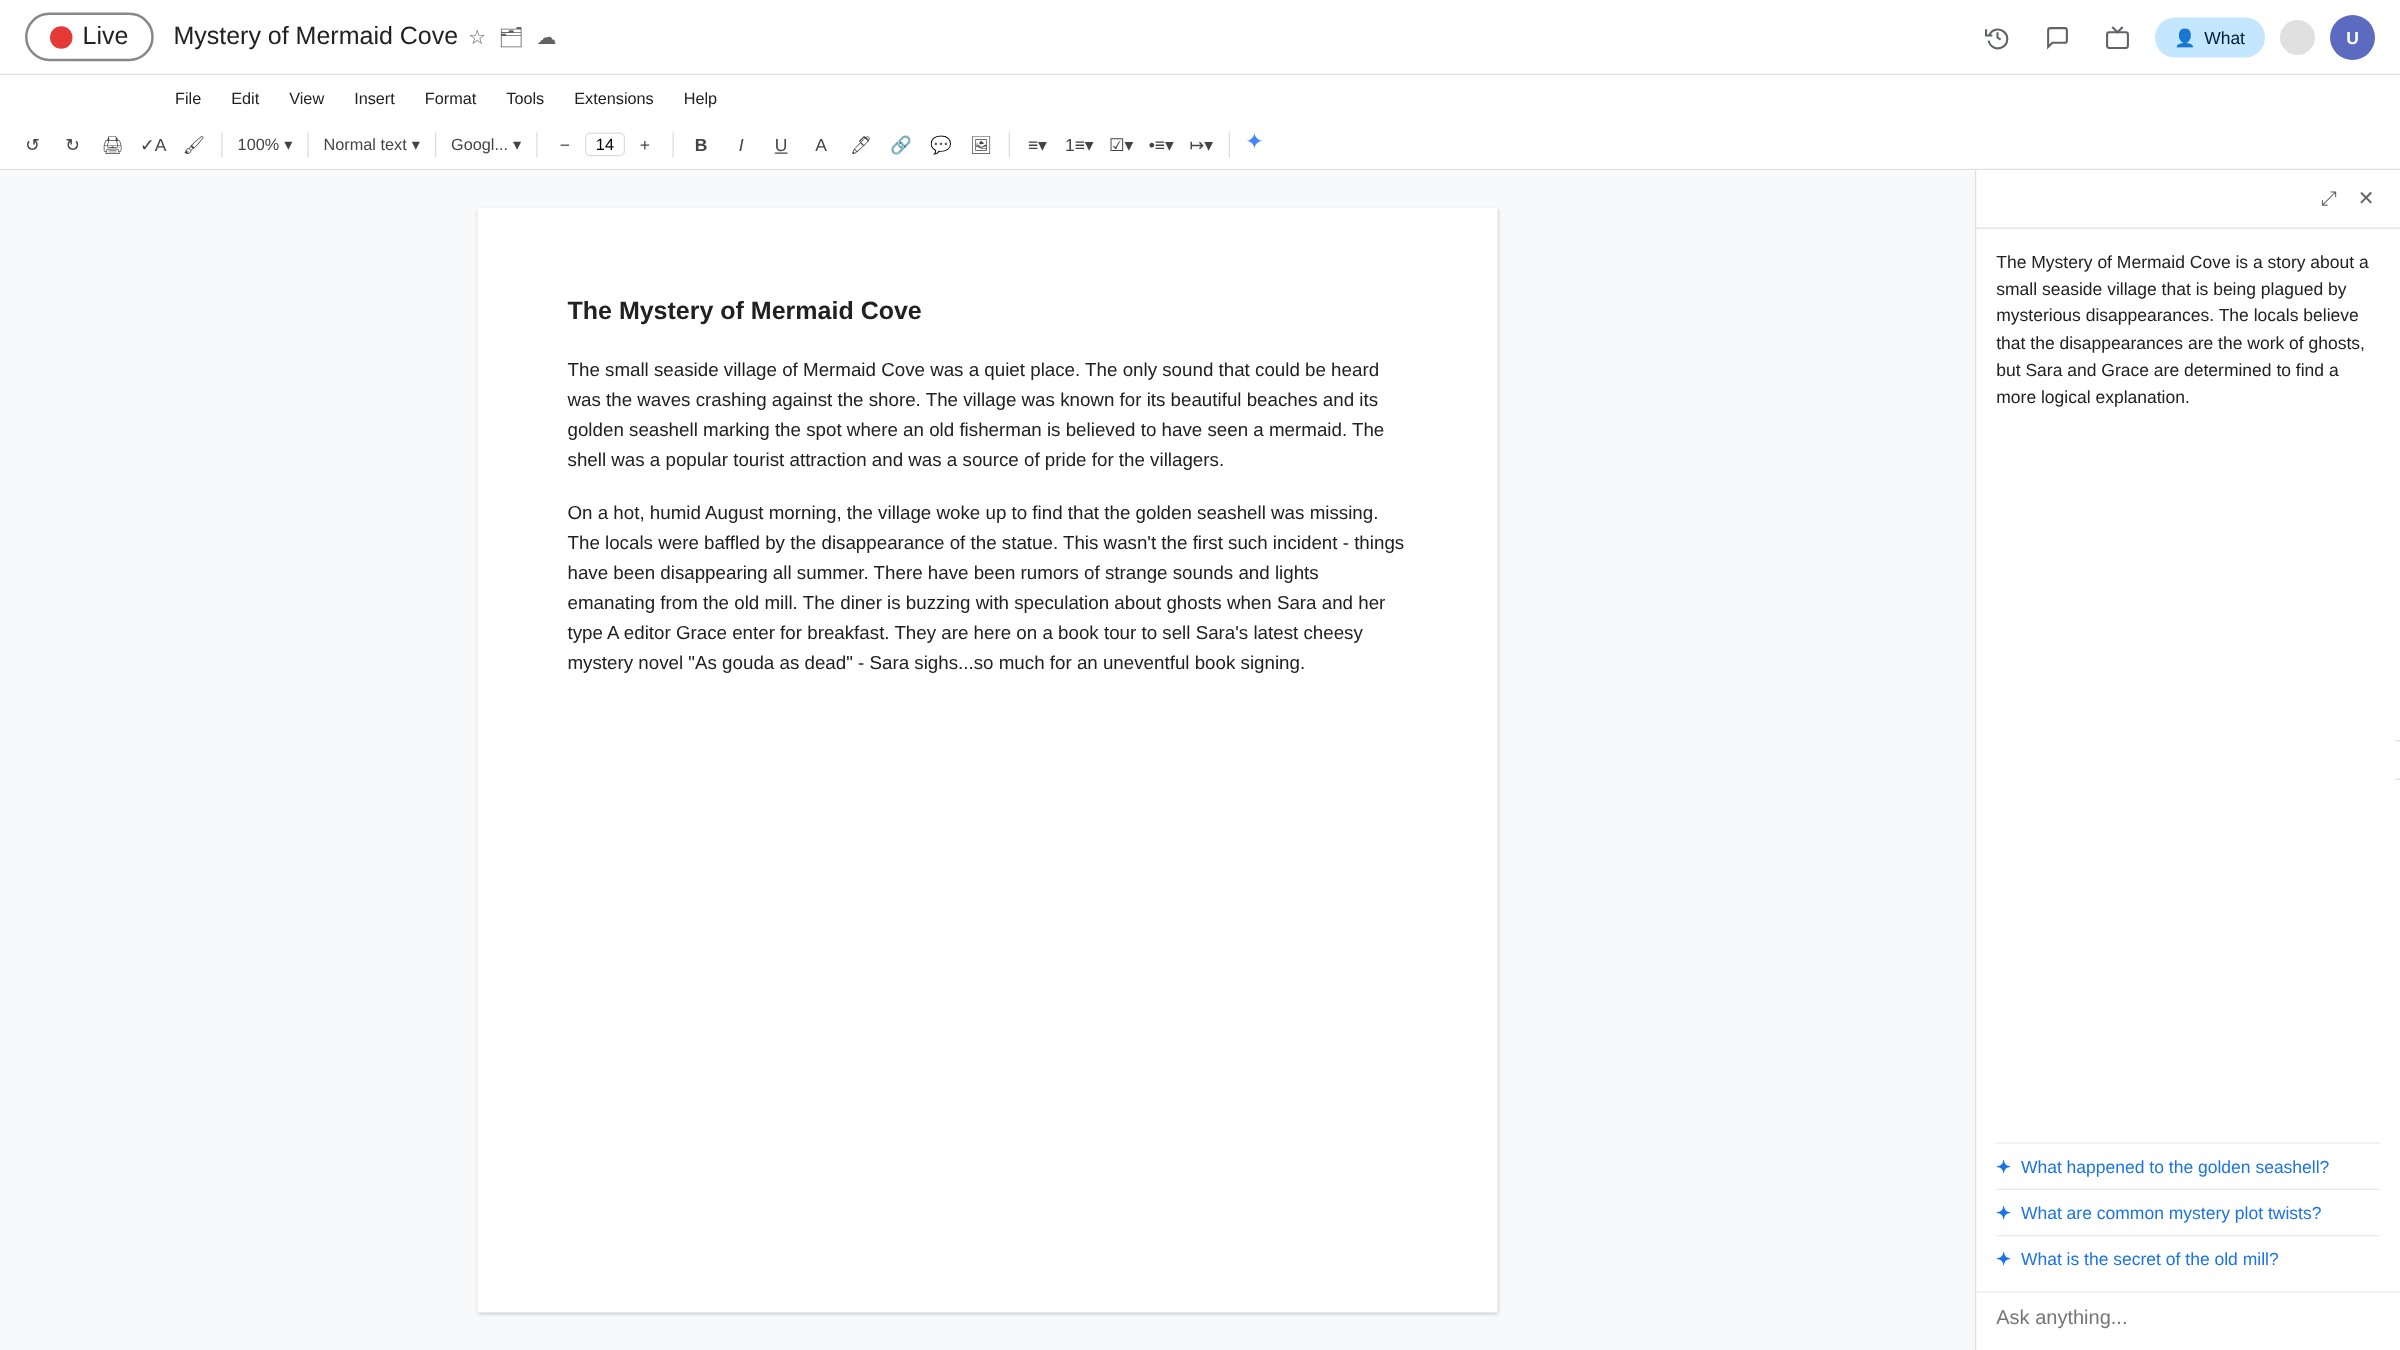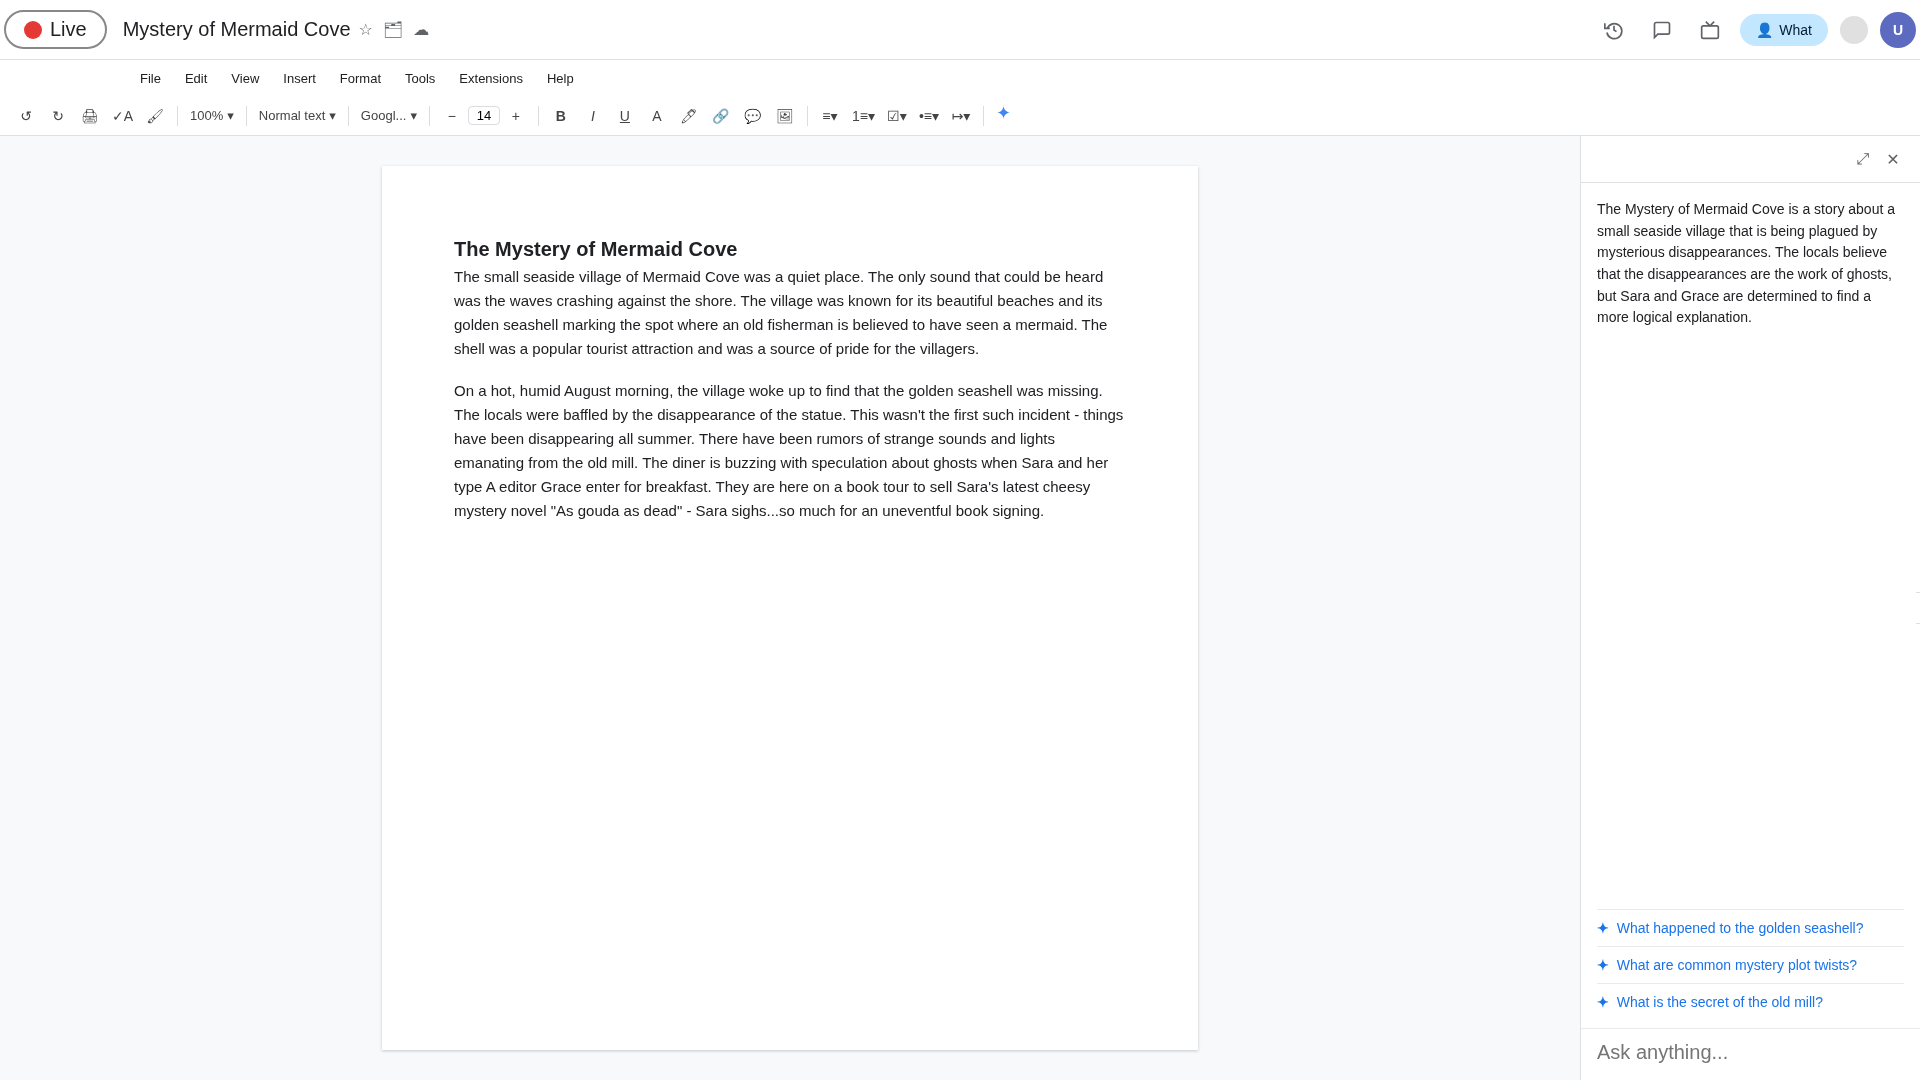--- a/index.html
+++ b/index.html
@@ -4,21 +4,21 @@
   <style>
     * { box-sizing: border-box; margin: 0; padding: 0; }
     body { font-family: Arial, sans-serif; background: #f0f0f0; width: 1920px; height: 1080px; overflow: hidden; position: relative; }
 
     
     .topbar {
       display: flex;
       align-items: center;
       height: 60px;
       background: #fff;
-      padding: 0 4px;
+      padding: 0 20px;
       border-bottom: 1px solid #e0e0e0;
       position: relative;
     }
 
     .live-badge {
       display: flex;
       align-items: center;
       gap: 8px;
       border: 2px solid #888;
       border-radius: 24px;
@@ -180,21 +180,21 @@
       width: 816px;
       min-height: 700px;
       padding: 72px 72px;
       box-shadow: 0 1px 3px rgba(0,0,0,0.2);
     }
 
     .doc-title-text {
       font-size: 20px;
       font-weight: bold;
       color: #202124;
-      margin-bottom: 4px;
+      margin-bottom: 24px;
     }
 
     .doc-paragraph {
       font-size: 15px;
       line-height: 1.6;
       color: #202124;
       margin-bottom: 18px;
     }
 
     
@@ -254,21 +254,21 @@
     }
 
     .ai-input-area {
       padding: 8px 16px 12px;
       border-top: 1px solid #e8eaed;
     }
     .ai-input {
       width: 100%;
       border: none;
       outline: none;
-      font-size: 20px;
+      font-size: 16px;
       color: #5f6368;
       background: transparent;
       padding: 4px 0;
     }
 
     .panel-collapse-btn {
       position: absolute;
       right: -12px;
       top: 50%;
       transform: translateY(-50%);

